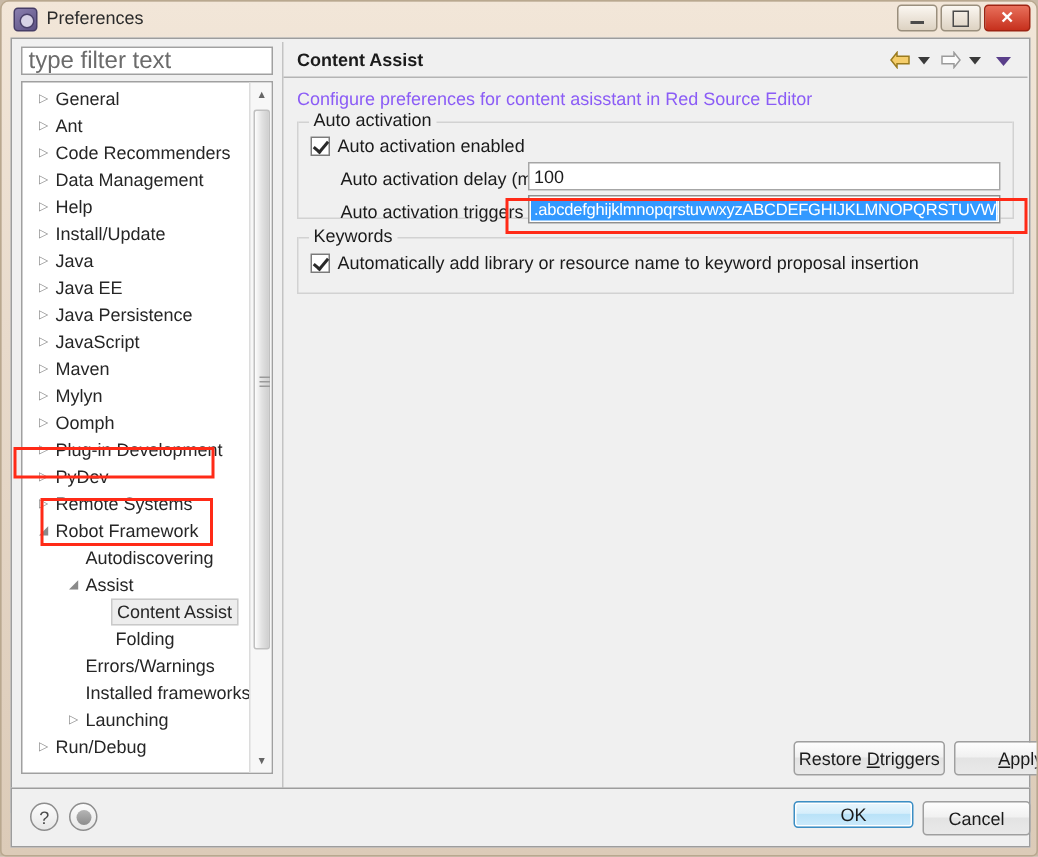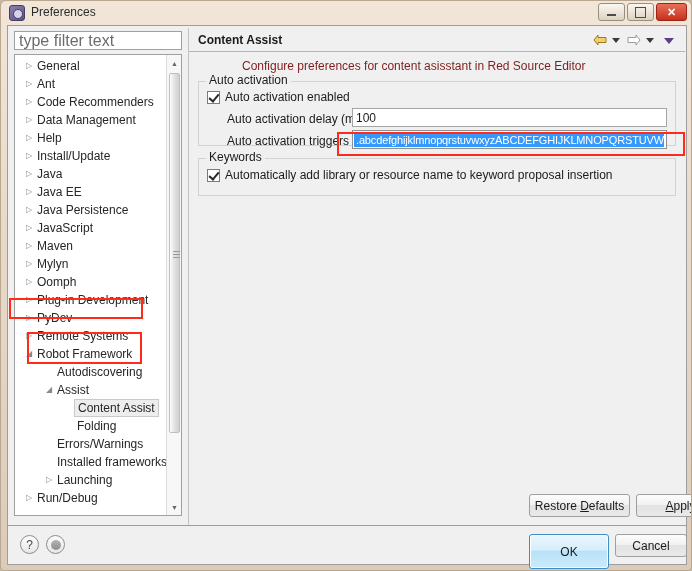--- a/index.html
+++ b/index.html
@@ -195,21 +195,21 @@
     border-right: 4px solid transparent;
   }
   #nav-back { left: 404px; }
   #nav-back-caret { left: 423px; border-top: 5px solid #3a3a3a; }
   #nav-fwd { left: 438px; }
   #nav-fwd-caret { left: 457px; border-top: 5px solid #3a3a3a; }
   #nav-menu-caret { left: 475px; border-top: 6px solid #5a3f8a; border-left-width:5px; border-right-width:5px;}
 
   #desc-text {
     position: absolute; left: 9px; top: 31px;
-    font-size: 12px; color: #7f1d1d; white-space: nowrap; margin-left: 44px;
+    font-size: 12px; color: #8b5cf6; white-space: nowrap;
   }
 
   
   .groupbox {
     position: absolute;
     border: 1px solid #d2d2d2;
     border-top: none;
   }
   .group-legend {
     position: absolute; top: -8px; left: 7px;
@@ -331,21 +331,21 @@
     font-size: 12px; color: #4a4a4a;
   }
   #help-ico { left: 12px; }
   #apply-ico { left: 38px; }
   #apply-ico::after {
     content: "";
     width: 10px; height: 10px; border-radius: 50%;
     background: linear-gradient(180deg,#b5b5b5,#8c8c8c);
   }
   #btn-ok {
-    left: 521px; top: 8px; width: 80px; height: 35px;
+    left: 521px; top: 8px; width: 80px; height: 18px;
     background: linear-gradient(180deg,#eaf6fd 0%,#d6eefb 45%,#b9e2f8 50%,#cbeafc 100%);
     border: 1px solid #3c8ec4;
     box-shadow: 0 0 0 1px #ffffff inset;
   }
   #btn-cancel { left: 607px; top: 8px; width: 72px; height: 23px; }
 </style>
 </head>
 <body>
 
 <div id="window">
@@ -524,21 +524,21 @@
         <div class="group-topline-r"></div>
         <div class="group-legend">Keywords</div>
 
         <div class="cb-row" style="left:8px; top:10px;">
           <span class="checkbox checked"></span>
           <span>Automatically add library or resource name to keyword proposal insertion</span>
         </div>
       </div>
 
       <div class="btn" id="btn-restore">
-        <span><span>Restore </span><u>D</u><span>efaults</span></span>
+        <span><span>Restore </span><u>D</u><span>triggers</span></span>
       </div>
       <div class="btn" id="btn-apply">
         <span><u>A</u><span>pply</span></span>
       </div>
 
     </div>
   </div>
 
   <div id="footer">
     <div class="round-ico" id="help-ico">?</div>

